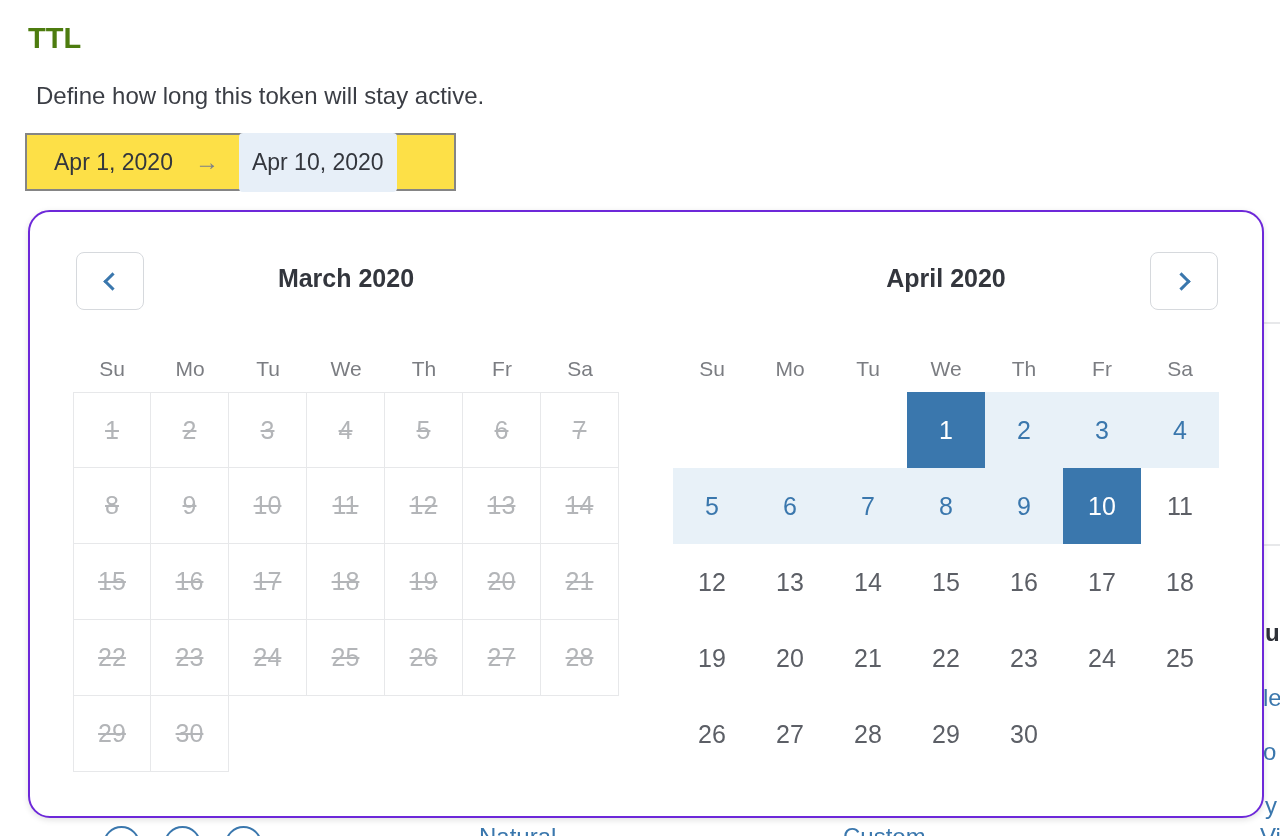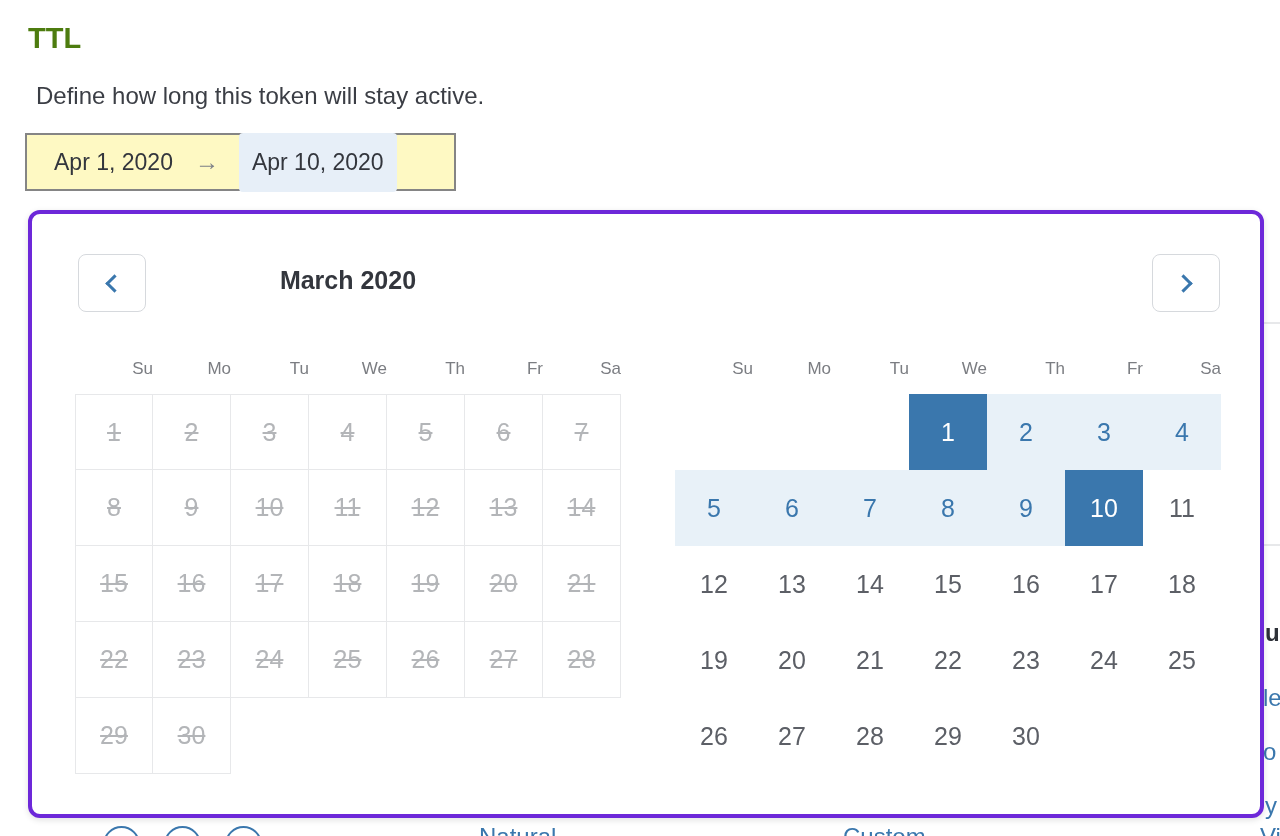--- a/index.html
+++ b/index.html
@@ -16,21 +16,21 @@
   .page-title {
     position:absolute; left:28px; top:22px;
     font-size:29px; font-weight:700; color:#4d7c0f;
   }
   .page-desc {
     position:absolute; left:28px; top:82px;
     font-size:24px; color:#3b3e45;margin-left:8px;
   }
   .date-input {
     position:absolute; left:25px; top:133px; width:431px; height:58px;
-    background:#fef9c3; border:2px solid #858585;
+    background:#fde047; border:2px solid #858585;
     display:flex; align-items:center; padding-left:27px;
     font-size:23px; color:#33363d; cursor:pointer;
   }
   .date-input .arrow { color:#7d8087; margin:0 20px 0 22px; font-size:24px; }
   .date-input .end-date {
     background:#e7eff8; border-radius:4px; padding:16px 13px;
   }
 
   
   .frag-divider { position:absolute; height:2px; background:#e7e8ea; left:1264px; width:16px; }
@@ -48,21 +48,21 @@
     position:absolute; top:826px; width:37px; height:37px;
     border:2.5px solid #3a77ad; border-radius:50%; background:#fff;
   }
   .radio-1 { left:103px; } .radio-2 { left:164px; } .radio-3 { left:225px; }
   .bottom-link { position:absolute; top:823px; color:#3a77ad; font-size:24px; }
   .bl-1 { left:479px; } .bl-2 { left:843px; }
 
   
   .popup {
     position:absolute; left:28px; top:210px; width:1236px; height:608px;
-    background:#ffffff; border:4px solid #6d28d9; border-radius:12px;
+    background:#ffffff; border:2px solid #6d28d9; border-radius:22px;
     box-shadow:0 2px 6px rgba(0,0,0,0.12);
     z-index:5;
   }
   .nav-btn {
     position:absolute; top:40px; width:68px; height:58px;
     background:#fff; border:1px solid #d6d9dd; border-radius:8px;
     cursor:pointer; display:flex; align-items:center; justify-content:center;
   }
   .nav-btn.prev { left:46px; }
   .nav-btn.next { left:1120px; }
@@ -74,21 +74,21 @@
   .month.m0 { left:43px; }
   .month.m1 { left:643px; }
   .month-title {
     position:absolute; top:52px; width:100%; text-align:center;
     font-size:25px; font-weight:700; color:#33363d;
   }
   .weekdays {
     position:absolute; top:145px; width:100%;
     display:grid; grid-template-columns:repeat(7,78px);
   }
-  .wd { text-align:right; font-size:17px; color:#7b7d82; }
+  .wd { text-align:center; font-size:21px; color:#7b7d82; }
   .grid {
     position:absolute; top:180px; left:0;
     display:grid; grid-template-columns:repeat(7,78px); grid-auto-rows:76px;
   }
   .cell {
     display:flex; align-items:center; justify-content:center;
     font-size:25px; color:#5c5f66;
   }
   .cell.normal { cursor:pointer; }
   .cell.disabled {
@@ -176,20 +176,21 @@
         <div class="cell disabled">29</div>
         <div class="cell disabled">30</div>
         <div class="cell empty"></div>
         <div class="cell empty"></div>
         <div class="cell empty"></div>
         <div class="cell empty"></div>
       </div>
   </div>
 
   <div class="month m1">
+    <div class="month-title">April 2020</div>
     <div class="weekdays">
         <span class="wd">Su</span>
         <span class="wd">Mo</span>
         <span class="wd">Tu</span>
         <span class="wd">We</span>
         <span class="wd">Th</span>
         <span class="wd">Fr</span>
         <span class="wd">Sa</span>
       </div>
     <div class="grid">

